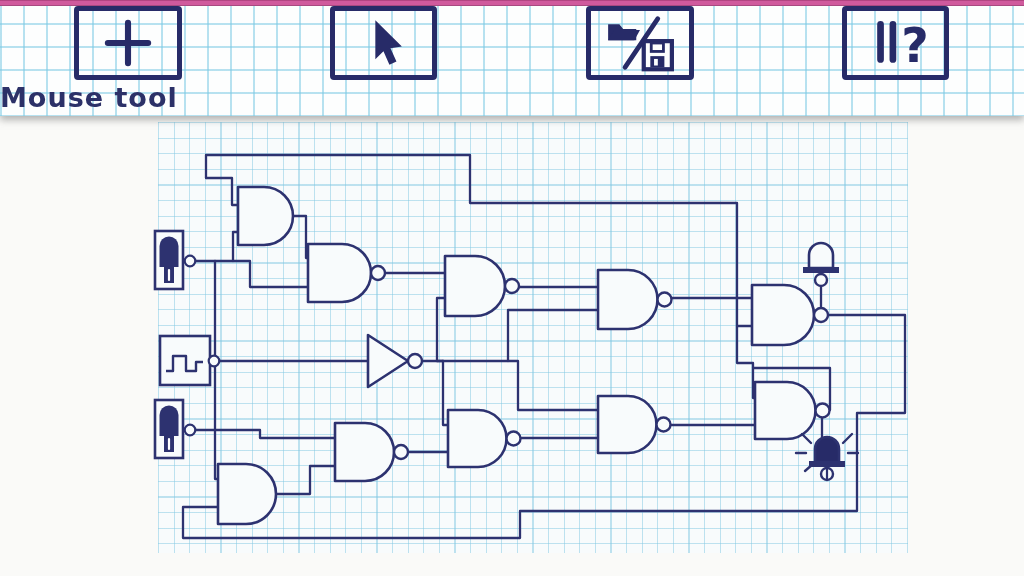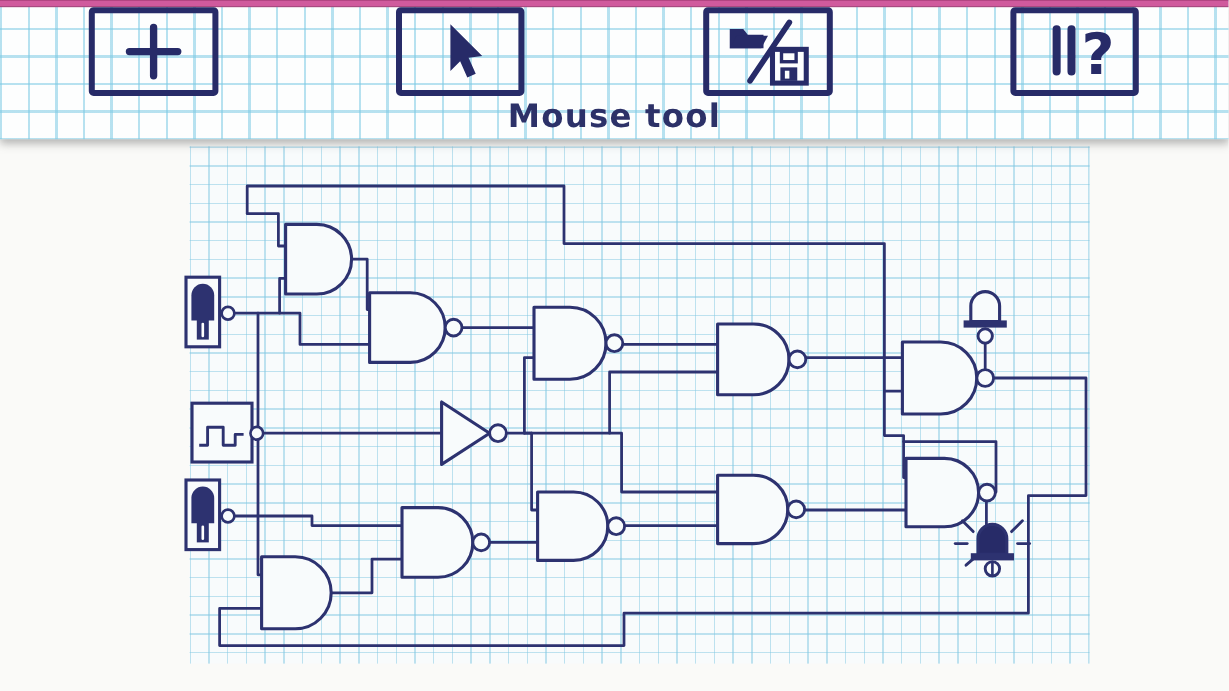--- a/index.html
+++ b/index.html
@@ -16,21 +16,21 @@
   .accent-bar{position:absolute;left:0;top:0;width:1024px;height:6px;
     background:linear-gradient(to bottom,#b24582 0 1px,#d05a9d 1px 5px,#a84a80 5px 6px);}
   .tool-btn{position:absolute;top:6px;height:64px;border:5px solid #272b68;border-radius:4px;
     background:transparent;display:flex;align-items:center;justify-content:center;
     padding:0;cursor:pointer;box-sizing:content-box;}
   .tool-btn svg{display:block;}
   #btn-add{left:74px;width:98px;}
   #btn-mouse{left:330px;width:97px;}
   #btn-opensave{left:586px;width:98px;}
   #btn-pausehelp{left:842px;width:97px;}
-  .tool-label{position:absolute;left:0;top:82px;width:1024px;text-align:center;
+  .tool-label{position:absolute;left:0;top:82px;width:1024px;
     font-size:27px;font-weight:600;letter-spacing:1px;color:#2c3168;}
   
   .canvas-paper{position:absolute;left:158px;top:122px;width:750px;height:431px;
     background-color:#f8fbfc;
     background-image:
       repeating-linear-gradient(to right, rgba(130,200,226,.5) 0 1.2px, transparent 1.2px 15.6px),
       repeating-linear-gradient(to bottom, rgba(130,200,226,.5) 0 1.2px, transparent 1.2px 15.6px);}
   .circuit-svg{position:absolute;left:0;top:0;}
 </style>
 </head>

